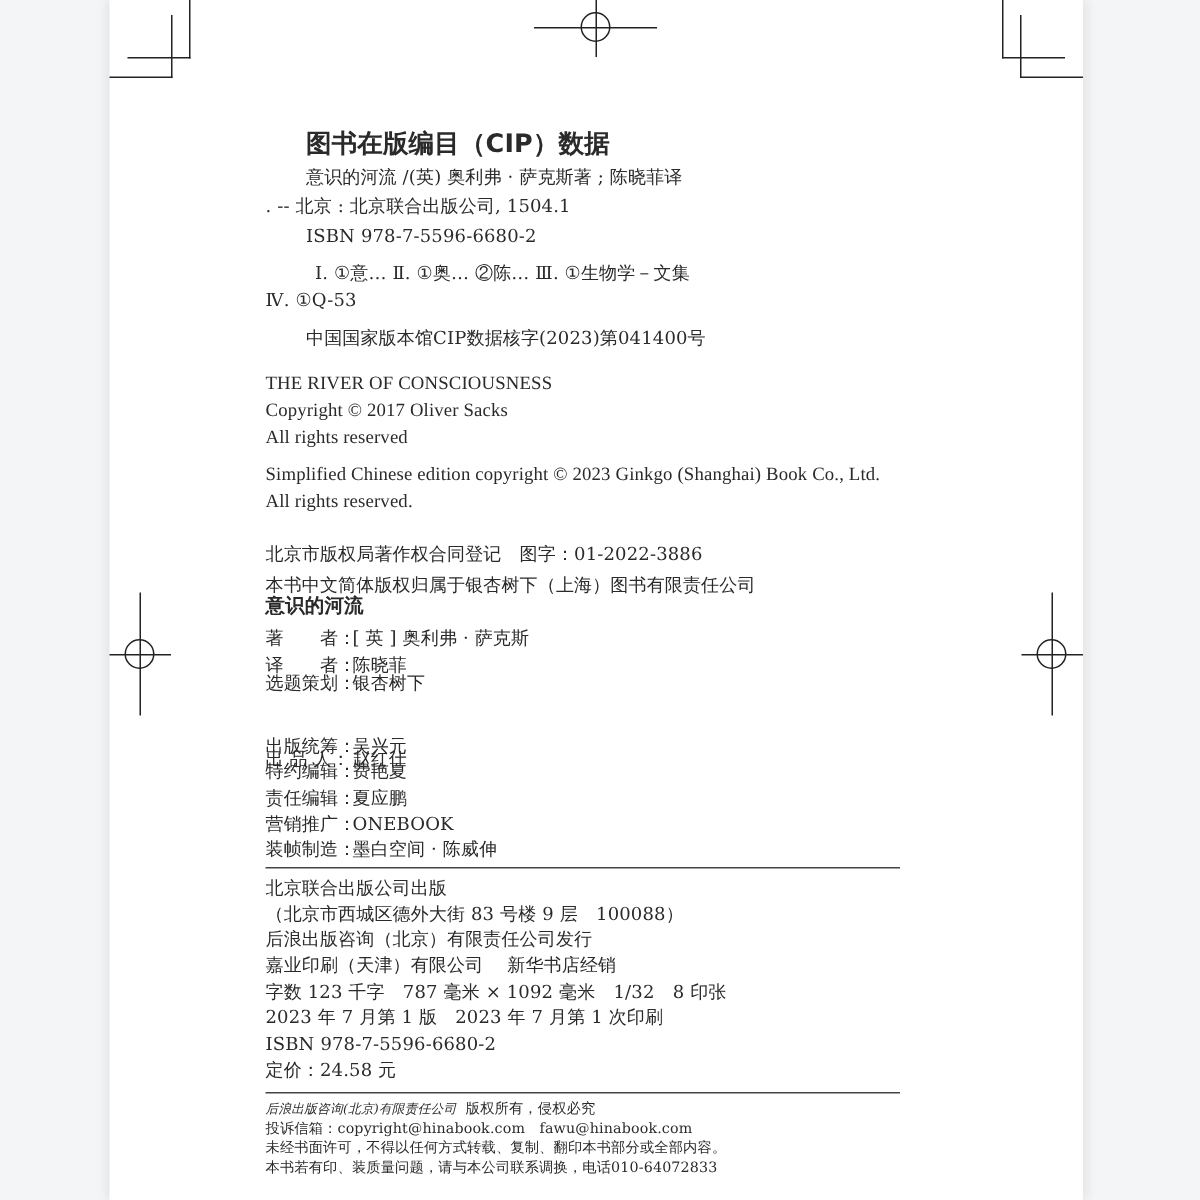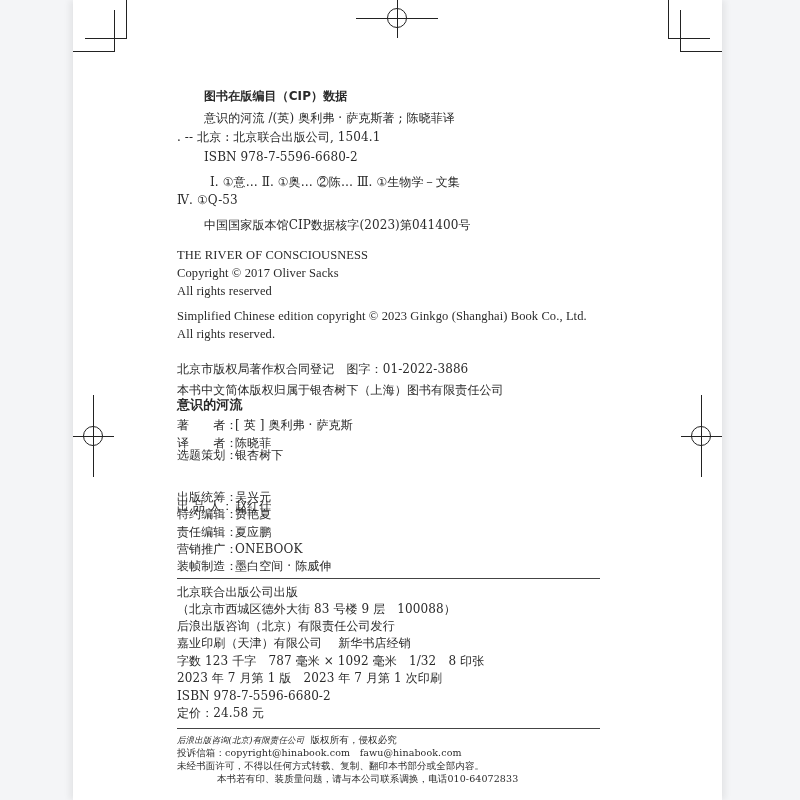--- a/index.html
+++ b/index.html
@@ -10,21 +10,21 @@
     color:#222;
   }
   .page {
     position:absolute; left:73px; top:0; width:649px; height:800px;
     background:#ffffff;
     box-shadow:-4px 0 6px rgba(0,0,0,0.06), 4px 0 6px rgba(0,0,0,0.06);
   }
   .mark { position:absolute; background:#222; }
   .circle { position:absolute; width:20px; height:20px; border:1.3px solid #222; border-radius:50%; box-sizing:border-box; }
   .line { position:absolute; left:177px; font-size:12px; line-height:14px; white-space:nowrap; color:#2a2a2a; letter-spacing:0.1px; }
-  .heading { font-family:"DejaVu Sans","Liberation Sans",sans-serif; font-weight:bold; font-size:12px; }
+  .heading { font-family:"DejaVu Sans","Liberation Sans",sans-serif; font-weight:bold; font-size:17px; }
   .en { font-family:"Liberation Serif","DejaVu Serif",serif; font-size:12.5px; }
   .bold-title { font-weight:bold; font-size:13px; }
   .rule { position:absolute; left:177px; width:423px; height:1.4px; background:#444; }
   .small { font-size:9.5px; line-height:12px; }
   .italic { font-style:italic; font-size:8.5px; }
   .credit-label { display:inline-block; width:58px; }
 </style>
 </head>
 <body>
 
@@ -93,13 +93,13 @@
 <div class="line" style="top:654px;">字数 123 千字　787 毫米 × 1092 毫米　1/32　8 印张</div>
 <div class="line" style="top:671px;">2023 年 7 月第 1 版　2023 年 7 月第 1 次印刷</div>
 <div class="line" style="top:689px;">ISBN 978-7-5596-6680-2</div>
 <div class="line" style="top:706px;">定价：24.58 元</div>
 
 <div class="rule" style="top:728px;"></div>
 
 <div class="line small" style="top:734px;"><span class="italic">后浪出版咨询(北京)有限责任公司</span>&nbsp;&nbsp;<span>版权所有，侵权必究</span></div>
 <div class="line small" style="top:747px;">投诉信箱：copyright@hinabook.com　fawu@hinabook.com</div>
 <div class="line small" style="top:760px;">未经书面许可，不得以任何方式转载、复制、翻印本书部分或全部内容。</div>
-<div class="line small" style="top:773px;margin-left:40px;">本书若有印、装质量问题，请与本公司联系调换，电话010-64072833</div>
+<div class="line small" style="top:773px;">本书若有印、装质量问题，请与本公司联系调换，电话010-64072833</div>
 
 </body></html>

